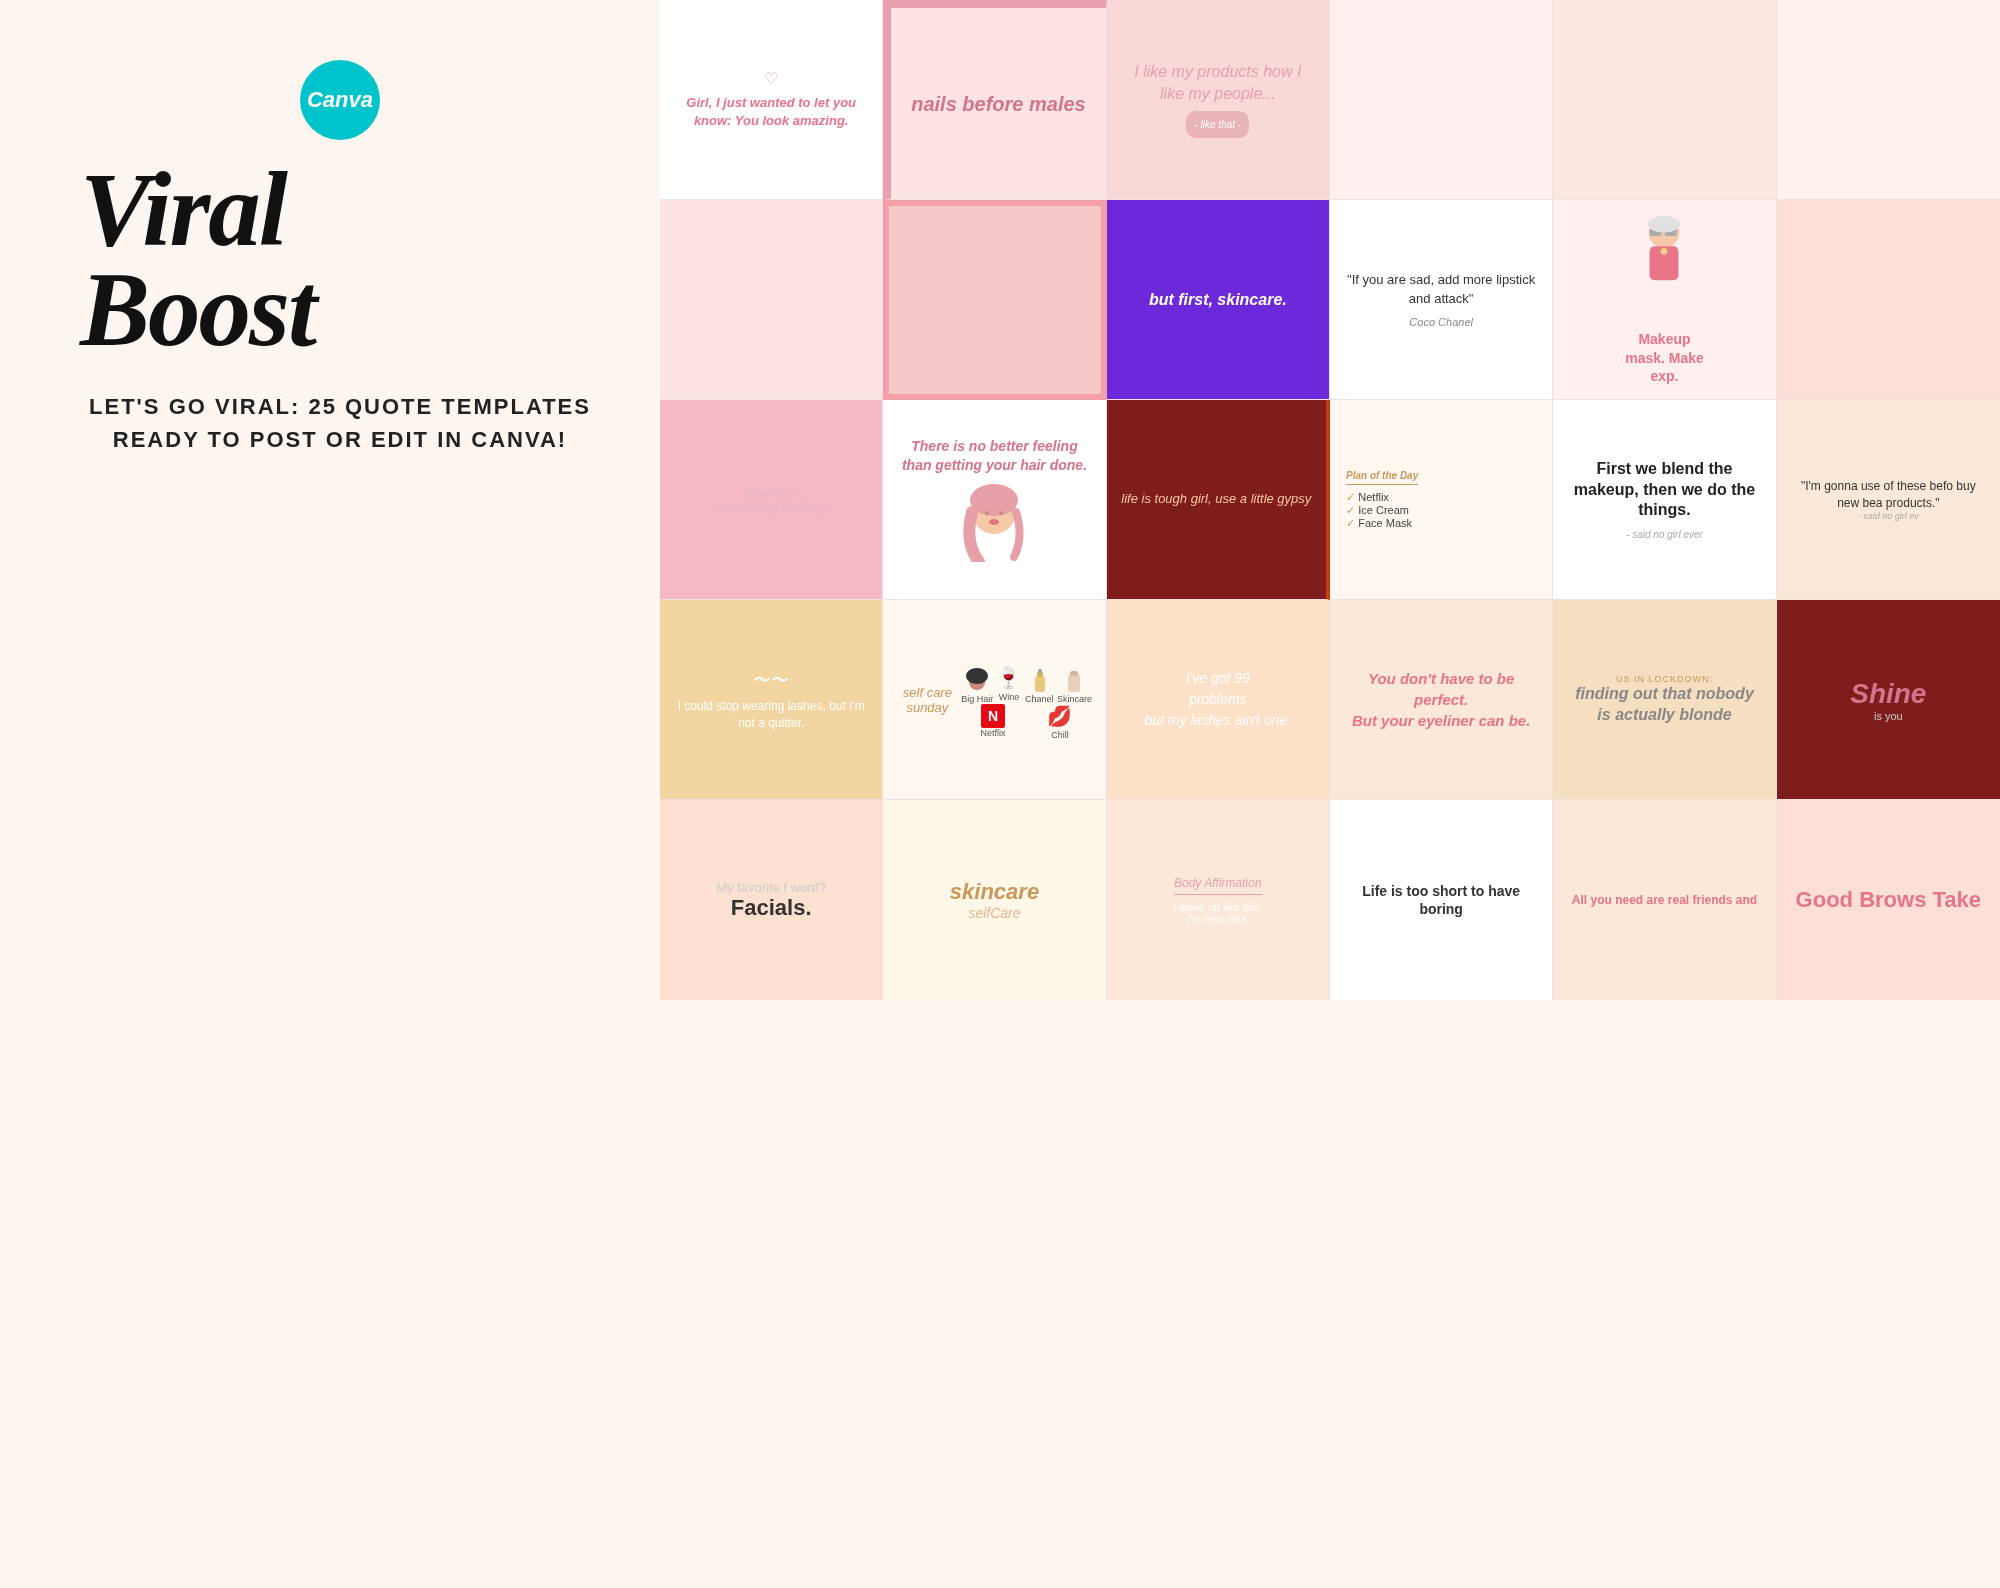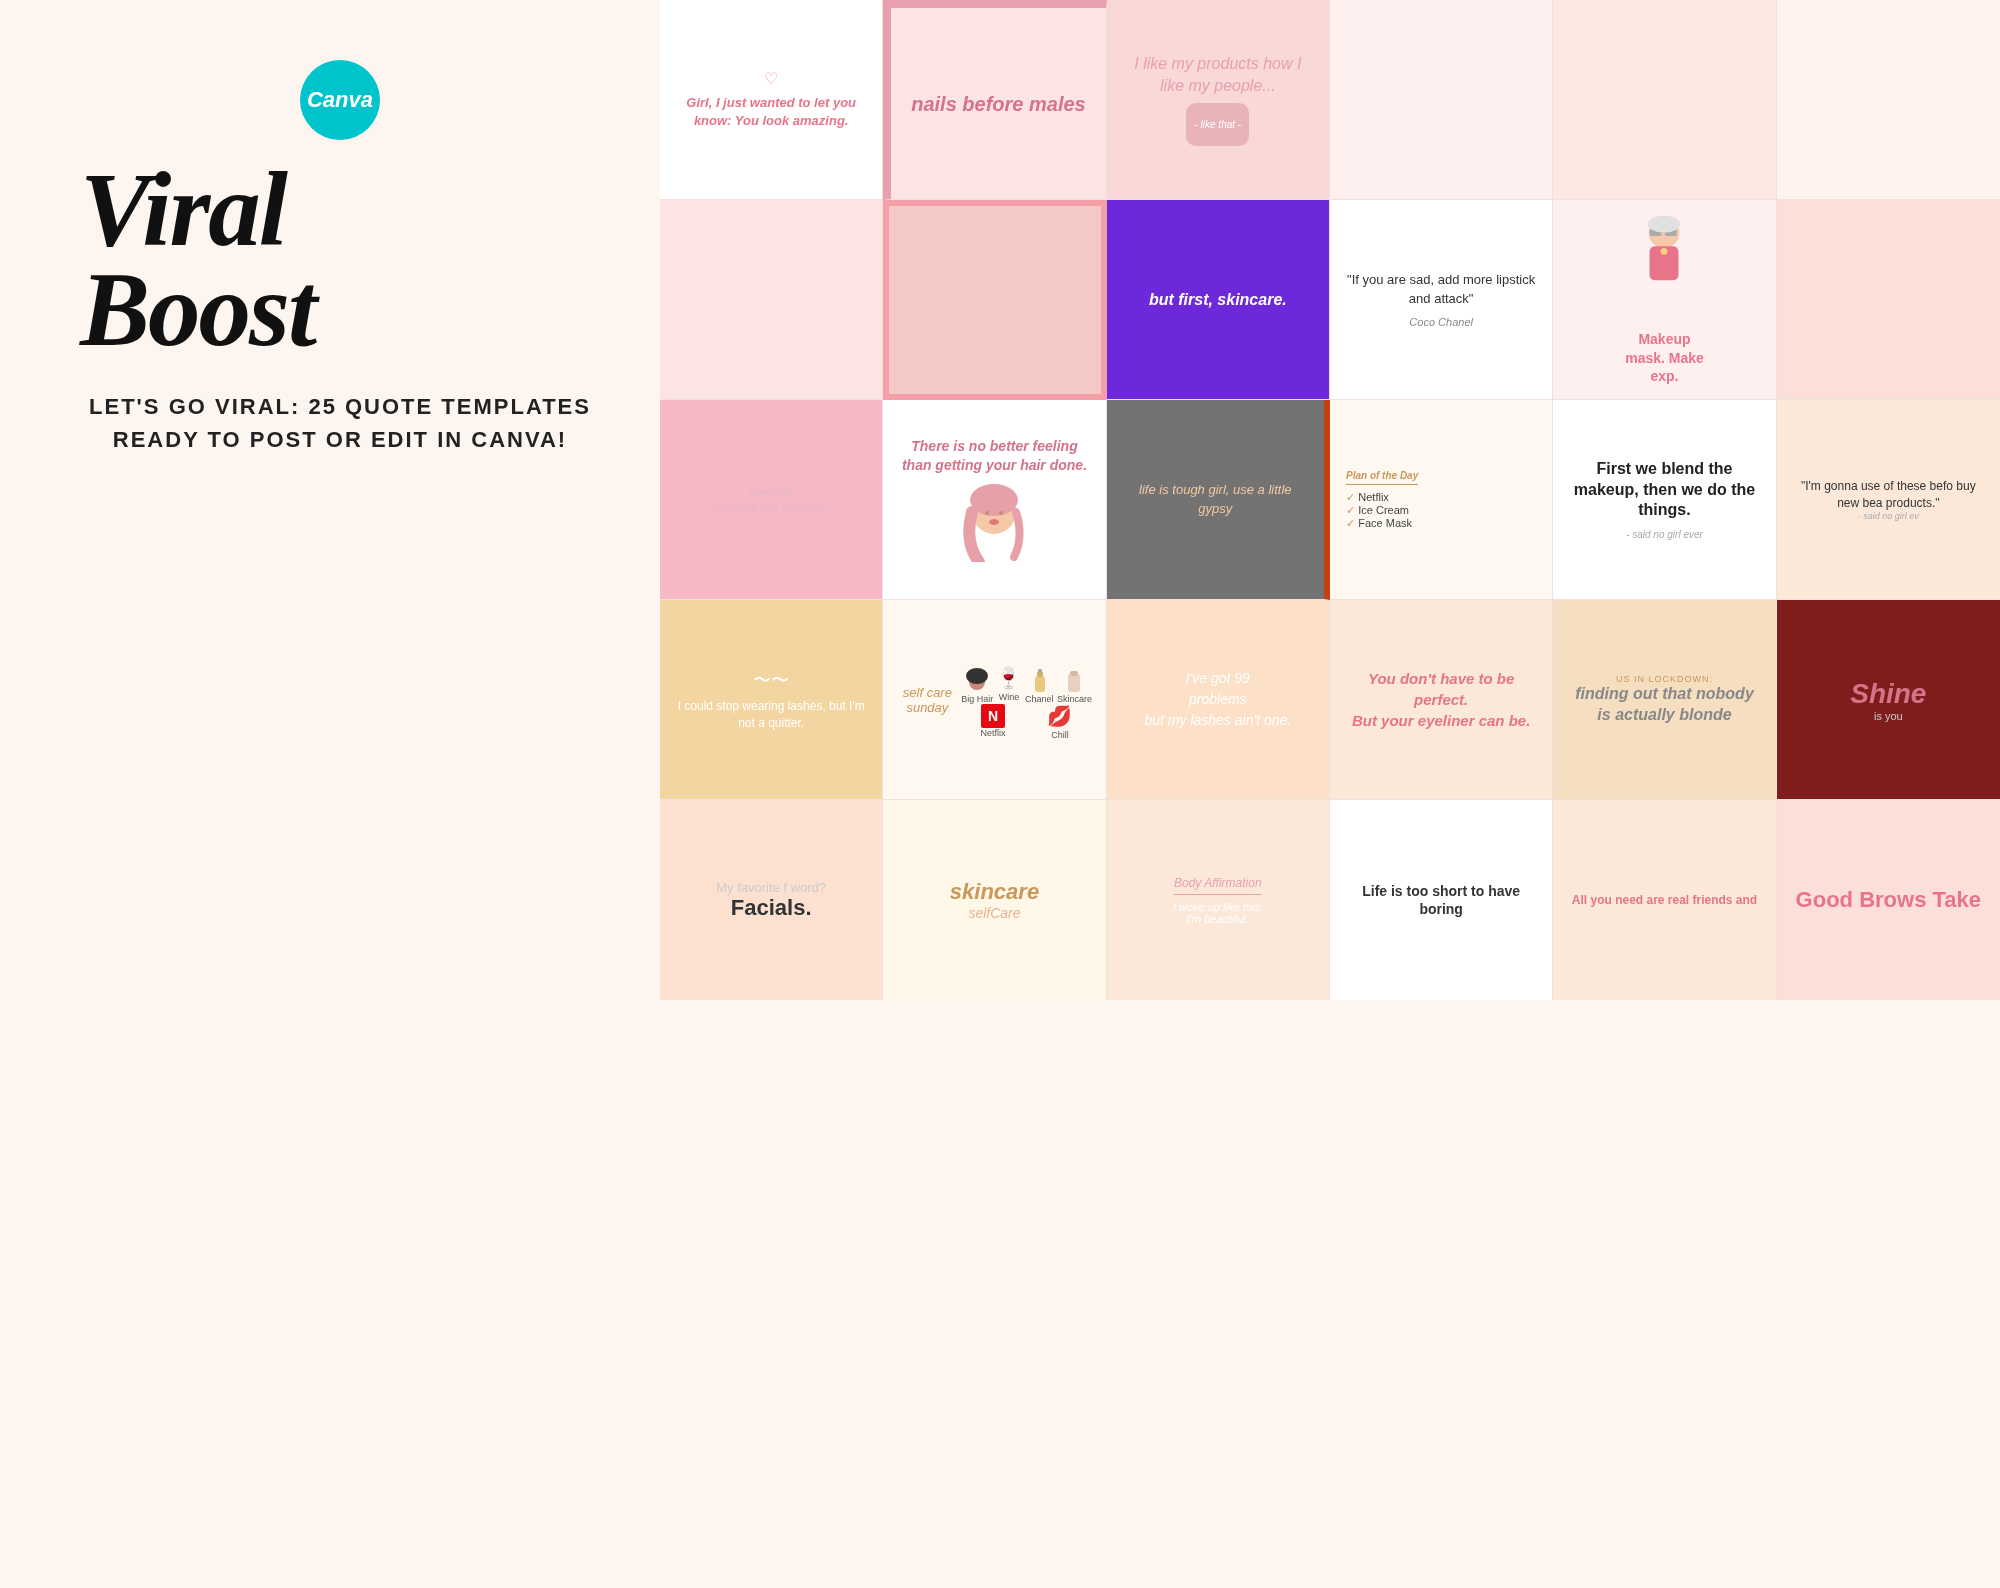--- a/index.html
+++ b/index.html
@@ -192,21 +192,21 @@
       <div class="heart-icon">♡</div>
       <div class="card-text-pink" style="margin-top:6px;">Girl, I just wanted to let you know: You look amazing.</div>
     </div>
 
     <div class="card card-r1c2 border-pink" style="border:8px solid #e8a0b0; border-right:1px solid #f0e0e0; border-bottom:1px solid #f0e0e0;">
       <div class="nails-text">nails before males</div>
     </div>
 
     <div class="card card-r1c3" style="flex-direction:column; border-right:1px solid #f0e0e0; border-bottom:1px solid #f0e0e0;">
       <div style="font-size:16px; color:#e8a0b0; line-height:1.4; font-style:italic;">I like my products how I like my people...</div>
-      <div style="background:#e8b4b8; color:#fff; font-style:italic; font-size:10px; padding:16px 8px; border-radius:10px; margin-top:6px;">- like that -</div>
+      <div style="background:#e8b4b8; color:#fff; font-style:italic; font-size:10px; padding:8px 8px; border-radius:10px; margin-top:6px;">- like that -</div>
     </div>
 
     <div class="card card-r1c4" style="border-right:1px solid #f0e0e0; border-bottom:1px solid #f0e0e0;">
     </div>
 
     <div class="card card-r1c5" style="border-right:1px solid #f0e0e0; border-bottom:1px solid #f0e0e0;">
     </div>
 
     <div class="card card-r1c6" style="border-bottom:1px solid #f0e0e0;">
     </div>
@@ -263,21 +263,21 @@
         <path d="M18 30 Q10 60 25 80" stroke="#e8a0a8" stroke-width="12" fill="none" stroke-linecap="round"></path>
         <path d="M62 30 Q70 55 60 75" stroke="#e8a0a8" stroke-width="8" fill="none" stroke-linecap="round"></path>
 
         <circle cx="33" cy="31" r="2" fill="#c8887a"></circle>
         <circle cx="47" cy="31" r="2" fill="#c8887a"></circle>
 
         <ellipse cx="40" cy="40" rx="5" ry="3" fill="#e07878"></ellipse>
       </svg>
     </div>
 
-    <div class="card card-r3c3" style="background:#737373; border-right:6px solid #c2410c; border-bottom:1px solid #f0e0e0;">
+    <div class="card card-r3c3" style="background:#7f1d1d; border-right:4px solid #c2410c; border-bottom:1px solid #f0e0e0;">
       <div class="life-tough">life is tough girl, use a little gypsy</div>
     </div>
 
     <div class="card card-r3c4" style="background:#fff8f0; flex-direction:column; align-items:flex-start; padding:16px; border-right:1px solid #f0e0e0; border-bottom:1px solid #f0e0e0;">
       <div class="plan-day-label">Plan of the Day</div>
       <ul class="checklist">
         <li>Netflix</li>
         <li>Ice Cream</li>
         <li>Face Mask</li>
       </ul>

